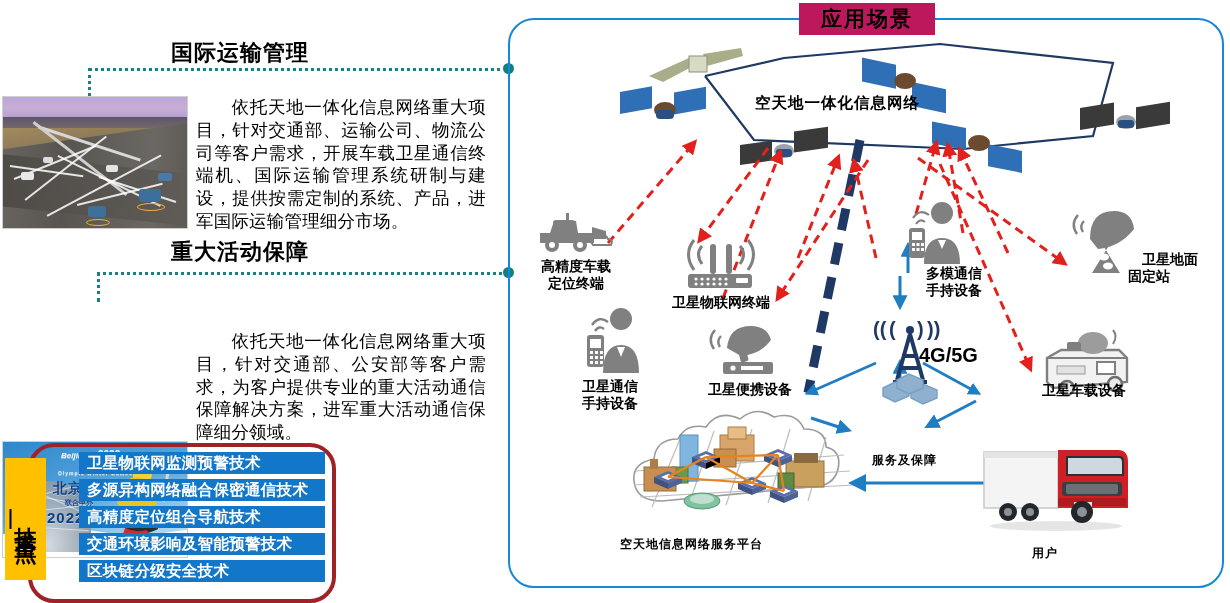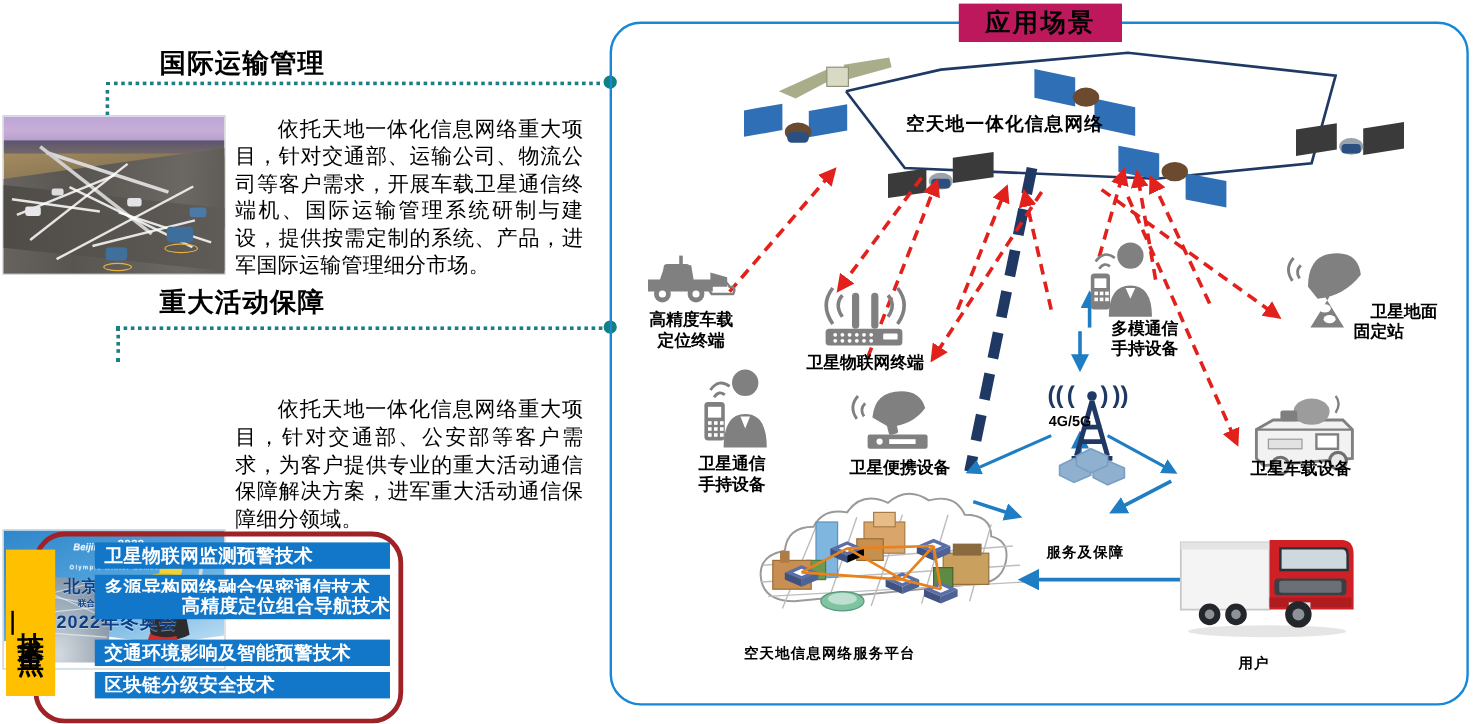--- a/index.html
+++ b/index.html
@@ -1,21 +1,21 @@
 <!DOCTYPE html>
 <html><head>
 <meta charset="utf-8">
 <style>
   html,body{margin:0;padding:0;background:#fff;}
   body{width:1230px;height:603px;position:relative;overflow:hidden;
        font-family:"Liberation Sans","DejaVu Sans",sans-serif;color:#000;}
   .abs{position:absolute;}
 
   
-  .sec-title{font-size:22px;font-weight:bold;letter-spacing:1px;white-space:nowrap;}
+  .sec-title{font-size:22px;font-weight:bold;letter-spacing:1px;white-space:nowrap;margin-left:38px;}
   .dotline{border-top:3px dotted #1b7f86;height:0;}
   .dotvert{border-left:3px dotted #1b7f86;width:0;}
   .cdot{width:11px;height:11px;border-radius:50%;background:#127f84;}
 
   .body-text{font-size:17.5px;line-height:1.30;text-align:justify;text-justify:inter-ideograph;
              letter-spacing:.2px;}
   .body-text .indent{display:inline-block;width:2em;}
 
   
   .thumb{border:1px solid #cfcfcf;overflow:hidden;position:relative;}
@@ -154,21 +154,21 @@
 <div class="abs tech-badge" style="left:5px;top:458px;width:41px;height:122px;">
   <span>技术重点</span>
 </div>
 
 <div class="abs tech-item" style="left:79px;top:452px;width:238px;height:22px;">
   <span>卫星物联网监测预警技术</span>
   </div>
 <div class="abs tech-item" style="left:79px;top:479px;width:238px;height:22px;">
   <span>多源异构网络融合保密通信技术</span>
   </div>
-<div class="abs tech-item" style="left:79px;top:494px;width:238px;height:22px;justify-content:flex-end;">
+<div class="abs tech-item" style="left:79px;top:506px;width:238px;height:22px;">
   <span>高精度定位组合导航技术</span>
   </div>
 <div class="abs tech-item" style="left:79px;top:533px;width:238px;height:22px;">
   <span>交通环境影响及智能预警技术</span>
   </div>
 <div class="abs tech-item" style="left:79px;top:560px;width:238px;height:22px;">
   <span>区块链分级安全技术</span>
   </div>
 
 <div class="abs panel" style="left:508px;top:18px;width:712px;height:566px;"></div>
@@ -398,21 +398,21 @@
   </g>
   <circle cx="37" cy="12" r="4" fill="#1f3864"></circle>
   <path d="M37 16 L24 62 M37 16 L50 62 M29 38 L45 38 M26 50 L48 50" stroke="#1f3864" stroke-width="4" fill="none"></path>
   <path d="M20 64 L54 64" stroke="#1f3864" stroke-width="4"></path>
   <g fill="#8fb0ce" stroke="#7aa0c2" stroke-width="1.4">
     <polygon points="10,70 22,64 36,70 36,78 22,84 10,78"></polygon>
     <polygon points="38,72 50,66 64,72 64,80 50,86 38,80"></polygon>
     <polygon points="24,62 36,56 50,62 50,70 36,76 24,70"></polygon>
   </g>
 </svg>
-<div class="abs" style="left:874px;top:344px;font-size:12px;font-weight:bold;">4G/5G</div>
+<div class="abs" style="left:919px;top:344px;font-size:20px;font-weight:bold;">4G/5G</div>
 
 <svg class="abs" style="left:618px;top:415px;" width="260" height="120" viewBox="0 0 260 120">
   <path d="M44 86 q-26 0 -28 -20 q-2 -18 20 -22 q2 -20 24 -20 q8 -16 28 -12 q12 -18 34 -8 q16 -14 34 -2 q22 -6 30 12 q22 0 22 18 q16 4 12 22 q-4 18 -28 18z" fill="#fff" stroke="#9a9a9a" stroke-width="1.6"></path>
   <g stroke="#bdbdbd" stroke-width="1.2" fill="none">
     <path d="M18 56 L226 40"></path>
       <path d="M16 70 L232 56"></path>
       <path d="M22 82 L236 70"></path>
     <path d="M62 24 L34 92"></path>
       <path d="M96 16 L70 92"></path>
       <path d="M134 14 L108 90"></path>

